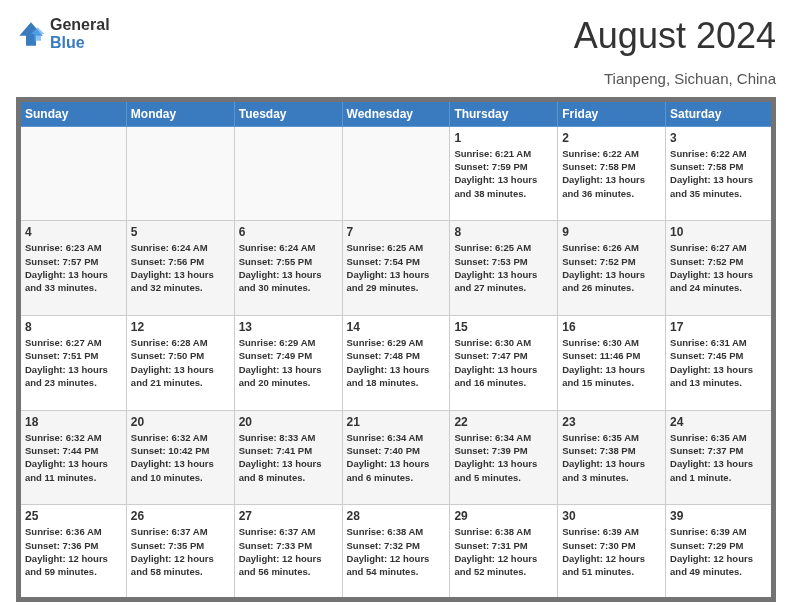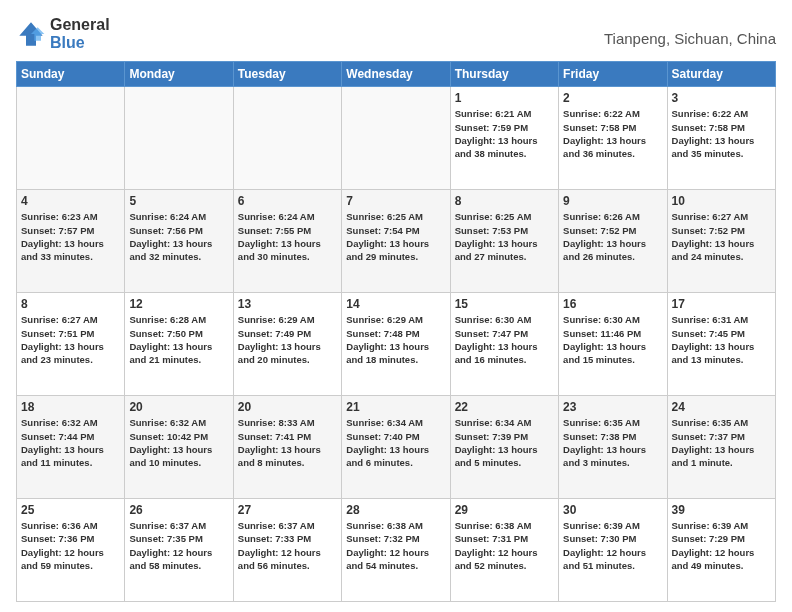--- a/index.html
+++ b/index.html
@@ -48,21 +48,21 @@
       color: #333;
       line-height: 1.1;
     }
     .location {
       font-size: 15px;
       color: #555;
       margin-top: 14px;
     }
     .calendar {
       flex: 1;
-      border: 1px solid #737373;
+      border: 5px solid #737373;
       border-collapse: collapse;
       width: 100%;
       table-layout: fixed;
     }
     .calendar th {
       background-color: #3a7abf;
       color: #fff;
       font-size: 12px;
       font-weight: bold;
       padding: 5px 4px;
@@ -109,20 +109,21 @@
       <svg class="logo-icon" viewBox="0 0 36 36">
         <polygon points="18,4 32,20 24,20 24,32 12,32 12,20 4,20" fill="#3a7abf"></polygon>
         <polygon points="26,10 34,18 30,18 30,26 22,26 22,18 18,18" fill="#5aabef" opacity="0.7"></polygon>
       </svg>
       <div class="logo-text">
         <span class="logo-general">General</span><br>
         <span class="logo-blue">Blue</span>
       </div>
     </div>
     <div class="title-block">
+      <div class="month-title">August 2024</div>
       <div class="location">Tianpeng, Sichuan, China</div>
     </div>
   </div>
 
   <table class="calendar">
     <thead>
       <tr>
         <th>Sunday</th>
         <th>Monday</th>
         <th>Tuesday</th>

